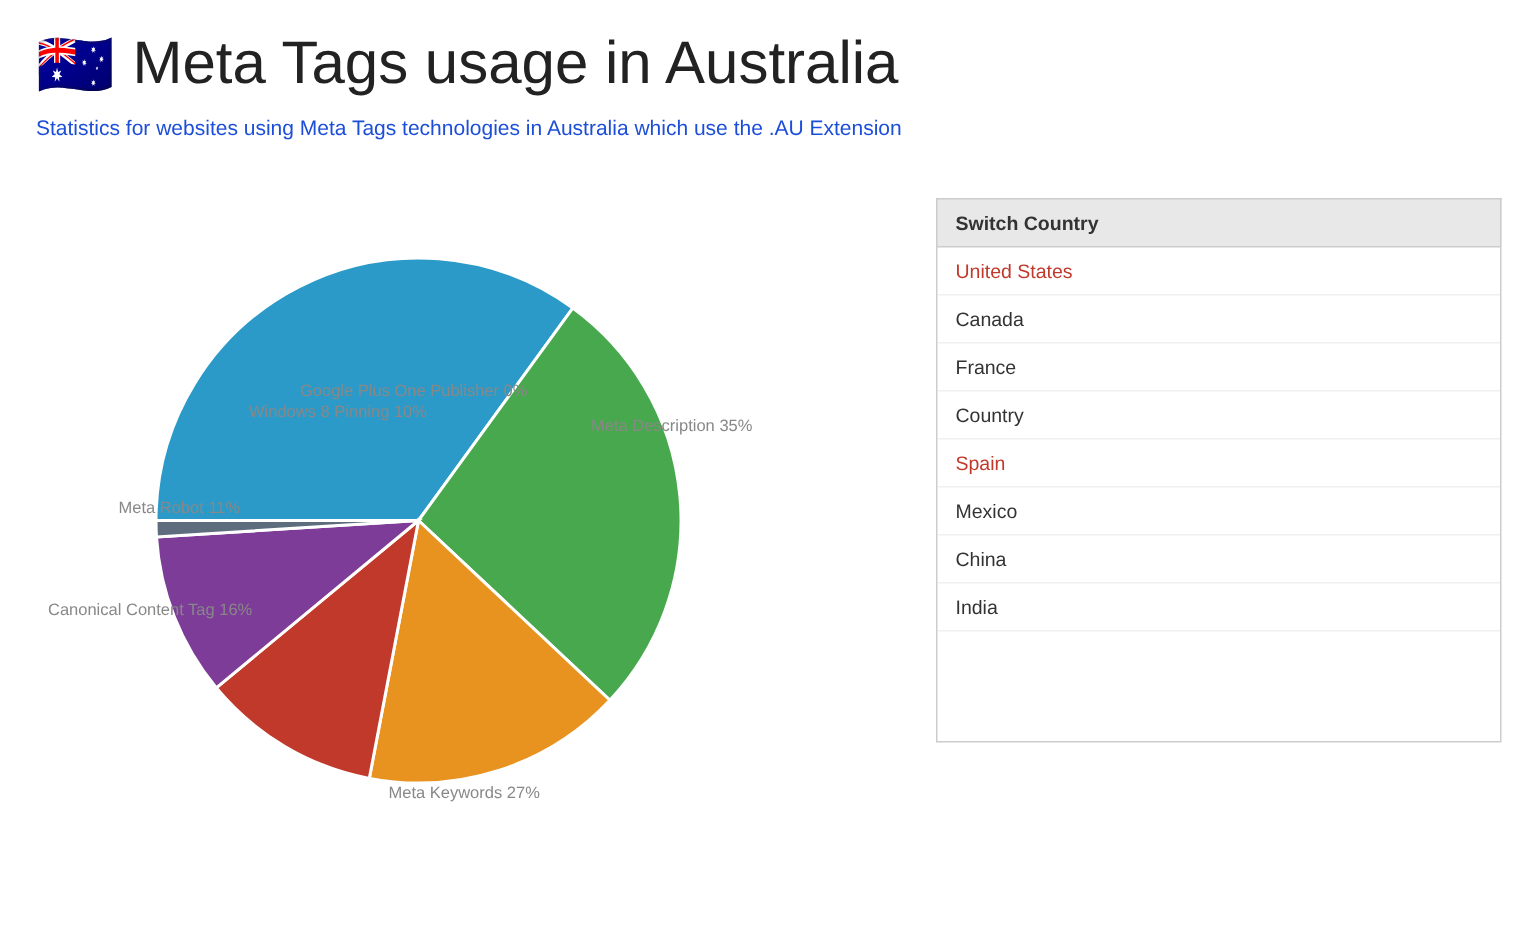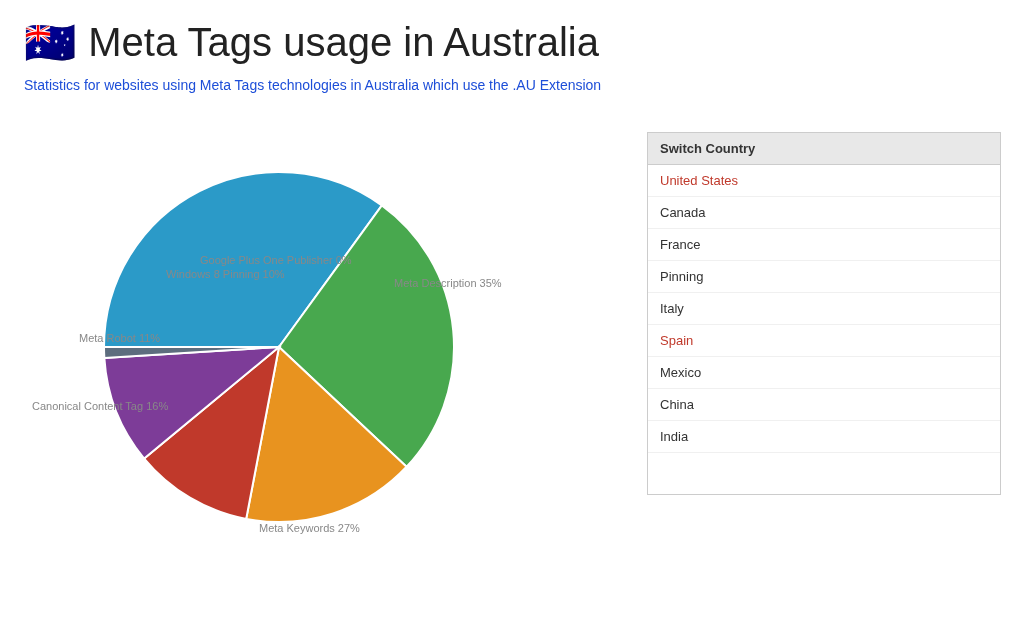--- a/index.html
+++ b/index.html
@@ -44,21 +44,20 @@
       flex-shrink: 0;
     }
     .chart-area svg {
       width: 560px;
       height: 420px;
     }
     
     .sidebar {
       flex: 1;
       min-width: 220px;
-      margin-left: 23px;
     }
     .switch-country-title {
       font-size: 13px;
       font-weight: 700;
       color: #333;
       background: #e8e8e8;
       padding: 8px 12px;
       border: 1px solid #ccc;
       border-bottom: none;
     }
@@ -114,22 +113,21 @@
     
   </div>
 
   <div class="sidebar">
     <div class="switch-country-title">Switch Country</div>
     <div class="country-list-container">
       <ul class="country-list" id="country-list">
       <li class="orange">United States</li>
           <li>Canada</li>
           <li>France</li>
-          <li>Pinning</li>
-          <li>Italy</li>
+          <li>Country</li>
           <li class="orange">Spain</li>
           <li>Mexico</li>
           <li>China</li>
           <li>India</li>
         </ul>
     </div>
   </div>
 </div>
 
 </body></html>

